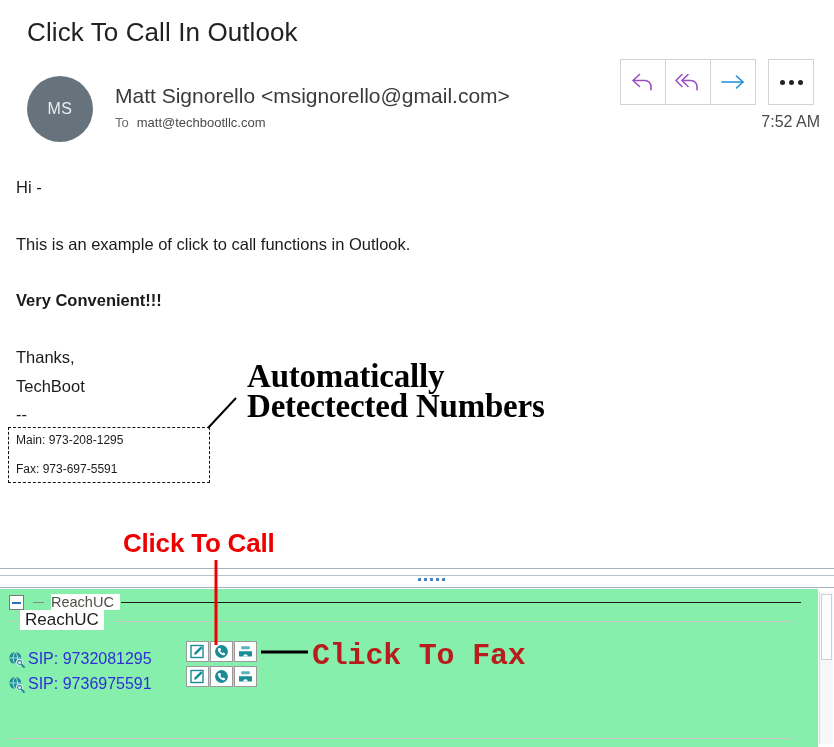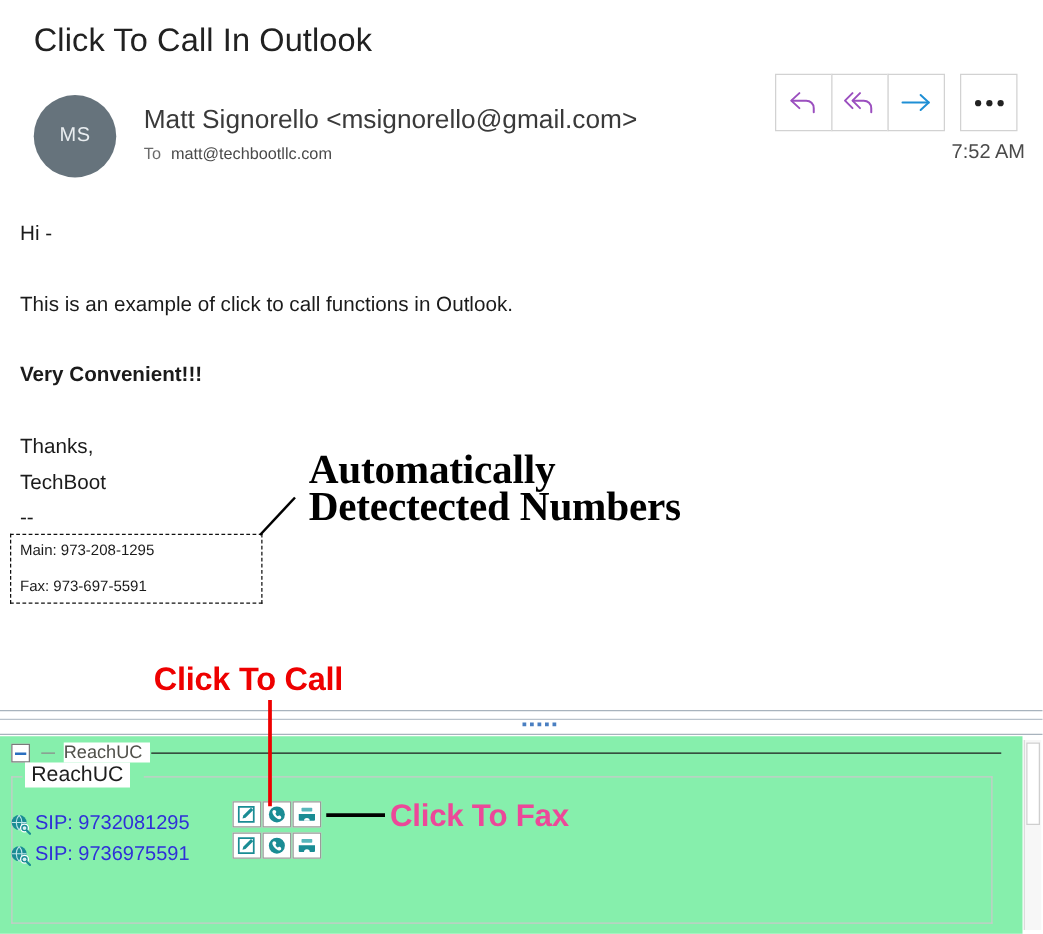--- a/index.html
+++ b/index.html
@@ -174,26 +174,27 @@
     color: #ee0000;
     letter-spacing: -0.2px;
     white-space: nowrap;
   }
 
   
   #annot-click-fax {
     position: absolute;
     left: 312px;
     top: 639px;
-    font-size: 25px;
+    font-size: 30px;
     font-weight: bold;
-    color: #ec4899;
+    color: #b91c1c;
     letter-spacing: -0.2px;
     white-space: nowrap;
     z-index: 30;
+    font-family: Liberation Mono, monospace;
   }
 
   
   #overlay {
     position: absolute;
     left: 0; top: 0;
     width: 834px;
     height: 747px;
     pointer-events: none;
     z-index: 25;

